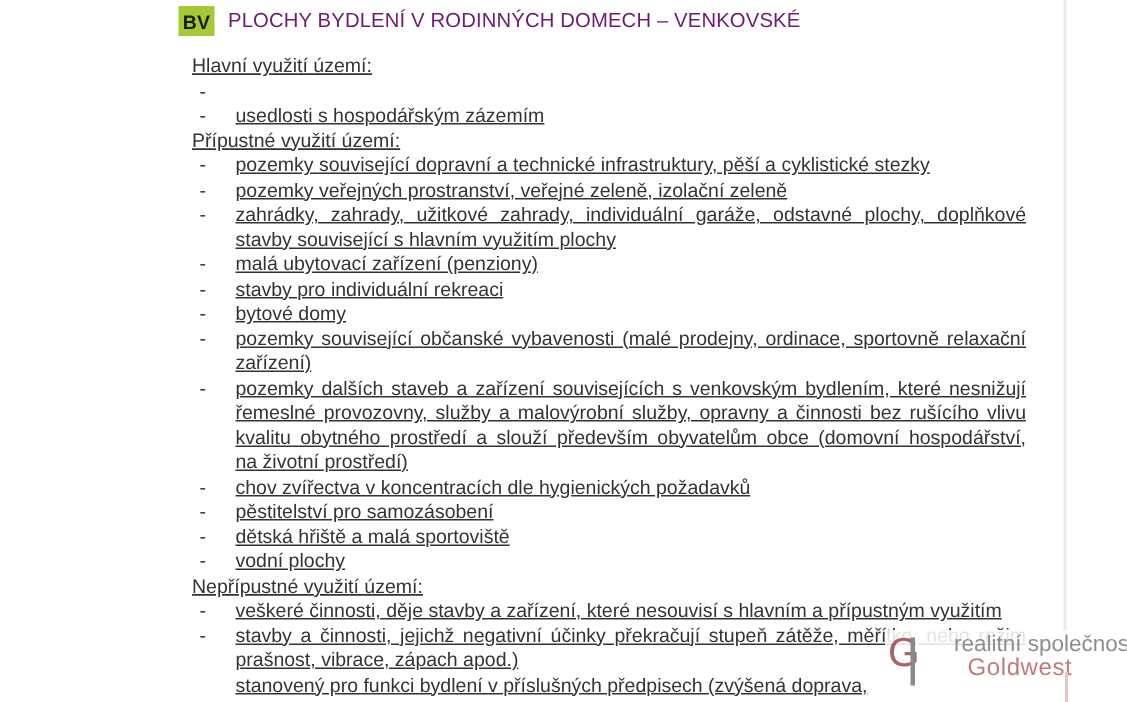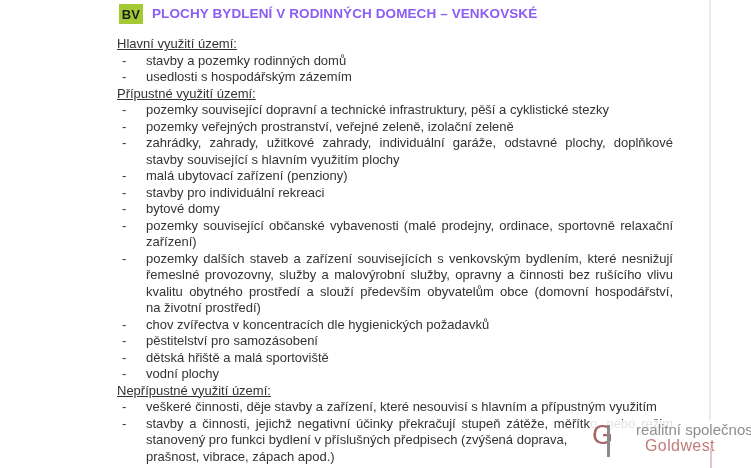--- a/index.html
+++ b/index.html
@@ -26,29 +26,30 @@
   .hdr{position:absolute;left:0;top:0;width:751px;height:30px;z-index:2;}
   .badge{
     position:absolute;left:119px;top:4px;width:24px;height:20px;
     background:#a3c935;color:#1d1d1d;
     font-size:13px;font-weight:bold;
     display:flex;align-items:center;justify-content:center;
     letter-spacing:.2px;
   }
   .title{
     position:absolute;left:152px;top:6px;
-    font-size:13.5px;font-weight:bold;color:#8b5cf6;
+    font-size:13.5px;font-weight:normal;color:#701a75;
     white-space:nowrap;letter-spacing:.1px;
   }
 
   
   .doc{
-    position:absolute;left:117px;top:36px;width:556px;
+    position:absolute;left:128px;top:36px;width:556px;
     font-size:13px;line-height:16.5px;color:#333333;
     z-index:2;
+    text-decoration:underline;
   }
   .line{position:relative;height:16.5px;}
   .line.heading .u{text-decoration:underline;}
   .line.bullet,.line.cont{padding-left:29px;}
   .dash{position:absolute;left:5px;top:0;}
   .jl{text-align:justify;text-align-last:justify;}
 
   
   .logo{
     position:absolute;left:590px;top:420px;width:161px;height:45px;
@@ -79,21 +80,21 @@
   <div class="scan-rule"></div>
   <div class="scan-rule-pink"></div>
 
   <div class="hdr">
     <div class="badge">BV</div>
     <div class="title">PLOCHY BYDLENÍ V RODINNÝCH DOMECH – VENKOVSKÉ</div>
   </div>
 
   <div class="doc">
       <div class="line heading"><span class="u">Hlavní využití území:</span></div>
-      <div class="line bullet"><span class="dash">-</span><span>stavby a pozemky rodinných domů</span></div>
+      <div class="line bullet"><span class="dash">-</span></div>
       <div class="line bullet"><span class="dash">-</span><span>usedlosti s hospodářským zázemím</span></div>
       <div class="line heading"><span class="u">Přípustné využití území:</span></div>
       <div class="line bullet"><span class="dash">-</span><span>pozemky související dopravní a technické infrastruktury, pěší a cyklistické stezky</span></div>
       <div class="line bullet"><span class="dash">-</span><span>pozemky veřejných prostranství, veřejné zeleně, izolační zeleně</span></div>
       <div class="line bullet jl"><span class="dash">-</span><span>zahrádky, zahrady, užitkové zahrady, individuální garáže, odstavné plochy, doplňkové</span></div>
       <div class="line cont"><span>stavby související s hlavním využitím plochy</span></div>
       <div class="line bullet"><span class="dash">-</span><span>malá ubytovací zařízení (penziony)</span></div>
       <div class="line bullet"><span class="dash">-</span><span>stavby pro individuální rekreaci</span></div>
       <div class="line bullet"><span class="dash">-</span><span>bytové domy</span></div>
       <div class="line bullet jl"><span class="dash">-</span><span>pozemky související občanské vybavenosti (malé prodejny, ordinace, sportovně relaxační</span></div>
@@ -102,22 +103,22 @@
       <div class="line cont jl"><span>řemeslné provozovny, služby a malovýrobní služby, opravny a činnosti bez rušícího vlivu</span></div>
       <div class="line cont jl"><span>kvalitu obytného prostředí a slouží především obyvatelům obce (domovní hospodářství,</span></div>
       <div class="line cont"><span>na životní prostředí)</span></div>
       <div class="line bullet"><span class="dash">-</span><span>chov zvířectva v koncentracích dle hygienických požadavků</span></div>
       <div class="line bullet"><span class="dash">-</span><span>pěstitelství pro samozásobení</span></div>
       <div class="line bullet"><span class="dash">-</span><span>dětská hřiště a malá sportoviště</span></div>
       <div class="line bullet"><span class="dash">-</span><span>vodní plochy</span></div>
       <div class="line heading"><span class="u">Nepřípustné využití území:</span></div>
       <div class="line bullet"><span class="dash">-</span><span>veškeré činnosti, děje stavby a zařízení, které nesouvisí s hlavním a přípustným využitím</span></div>
       <div class="line bullet jl"><span class="dash">-</span><span>stavby a činnosti, jejichž negativní účinky překračují stupeň zátěže, měřítko, nebo režim</span></div>
+      <div class="line cont"><span>prašnost, vibrace, zápach apod.)</span></div>
       <div class="line cont"><span>stanovený pro funkci bydlení v příslušných předpisech (zvýšená doprava,</span></div>
-      <div class="line cont"><span>prašnost, vibrace, zápach apod.)</span></div>
     </div>
 
   <div class="logo">
     <span class="g-letter">G</span>
     <span class="g-bar"></span>
     <span class="logo-line1">realitní společnost</span>
     <span class="logo-line2">Goldwest</span>
   </div>
 
 </div>

